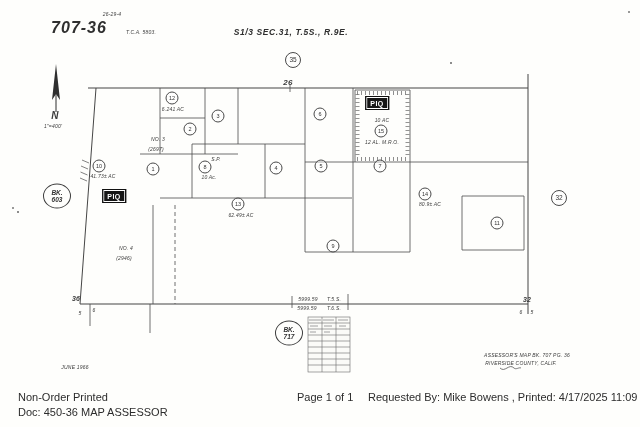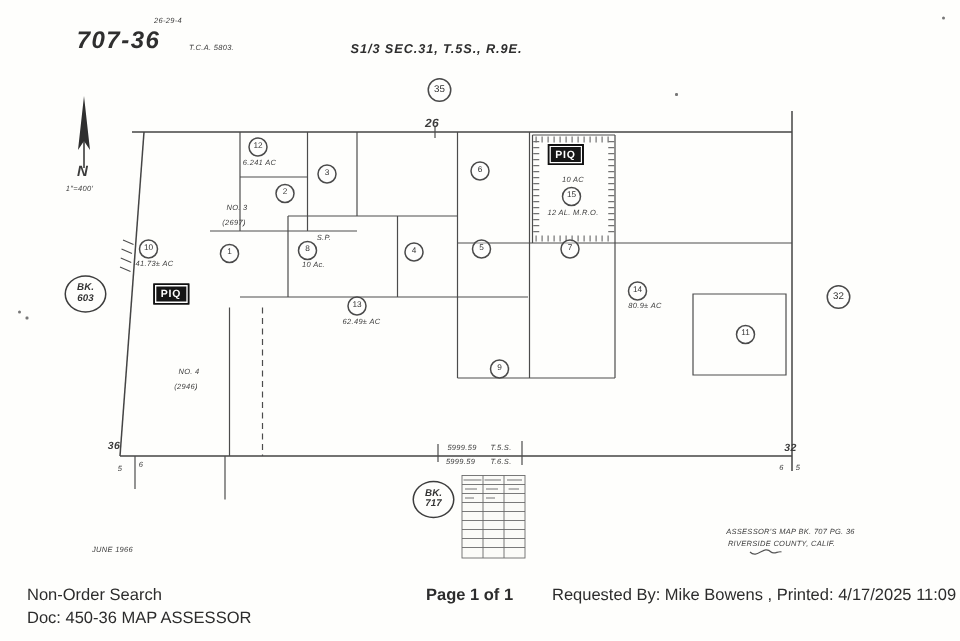--- a/index.html
+++ b/index.html
@@ -176,19 +176,19 @@
     <span class="lbl tiny" style="left:527px;top:355px;">ASSESSOR'S MAP BK. 707 PG. 36</span>
     <span class="lbl tiny" style="left:521px;top:363px;">RIVERSIDE COUNTY, CALIF.</span>
 
     <div class="speck" style="left:12px;top:207px;width:2px;height:2px;"></div>
     <div class="speck" style="left:17px;top:211px;width:1.5px;height:1.5px;"></div>
     <div class="speck" style="left:628px;top:11px;width:2px;height:2px;"></div>
     <div class="speck" style="left:450px;top:62px;width:1.5px;height:1.5px;"></div>
   </div>
 
   <div>
-    <span class="foot" style="left:18px;top:391px;">Non-Order Search</span>
+    <span class="foot" style="left:18px;top:391px;">Non-Order Printed</span>
     <span class="foot" style="left:18px;top:406px;">Doc: 450-36 MAP ASSESSOR</span>
-    <span class="foot" style="left:284px;top:391px;font-weight:bold;">Page 1 of 1</span>
+    <span class="foot" style="left:297px;top:391px;">Page 1 of 1</span>
     <span class="foot" style="left:368px;top:391px;">Requested By: Mike Bowens , Printed: 4/17/2025 11:09 AM</span>
   </div>
 
 </div>
 
 </body></html>

